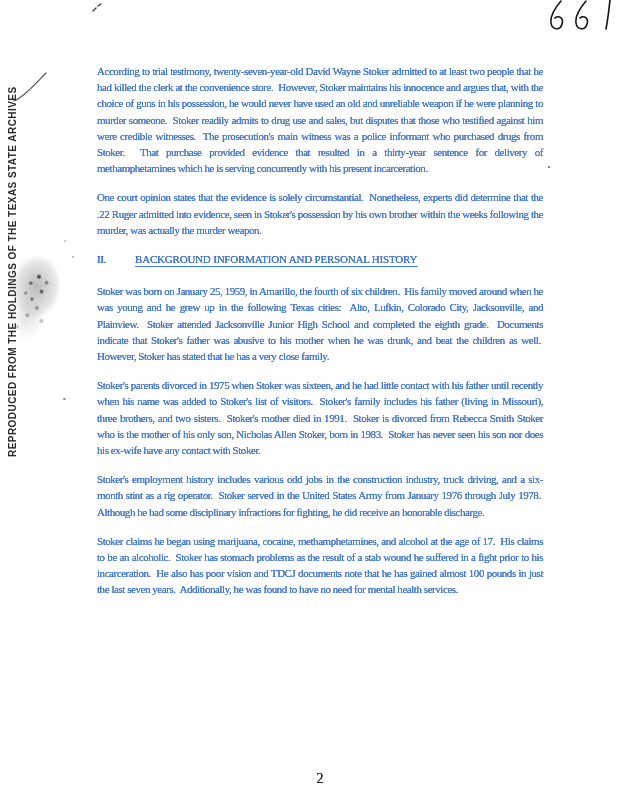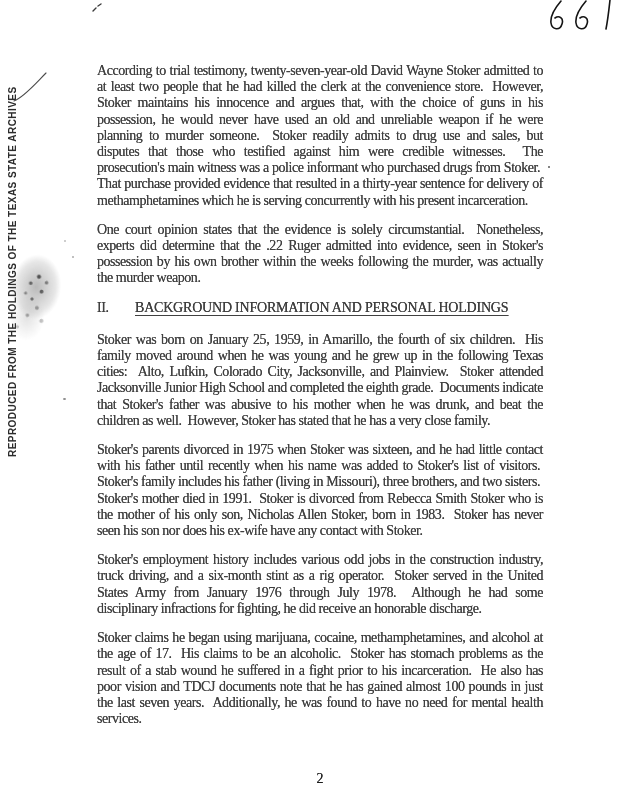--- a/index.html
+++ b/index.html
@@ -12,22 +12,22 @@
   }
   .sheet {
     position:absolute; inset:0;
     background:#ffffff;
   }
 
   
   .content {
     position:absolute;
     left:97px; top:63px; width:446px;
-    color:#404040;
-    font-size:14px;
+    color:#3b82f6;
+    font-size:11px;
     line-height:16.2px;
     letter-spacing:-0.45px;
     text-align:justify;
   }
   .content p { margin:0 0 13px 0; text-shadow:0 0 .45px rgba(20,20,20,.75); }
   .sec-heading {
     display:flex;
     margin:2px 0 16px 0;
     font-weight:normal;
     text-shadow:0 0 .5px rgba(0,0,0,.8);
@@ -125,21 +125,21 @@
   <div class="dot d4"></div>
 
   <div class="content">
 
     <p>According to trial testimony, twenty-seven-year-old David Wayne Stoker admitted to at least two people that he had killed the clerk at the convenience store.&nbsp; However, Stoker maintains his innocence and argues that, with the choice of guns in his possession, he would never have used an old and unreliable weapon if he were planning to murder someone.&nbsp; Stoker readily admits to drug use and sales, but disputes that those who testified against him were credible witnesses.&nbsp; The prosecution's main witness was a police informant who purchased drugs from Stoker.&nbsp; That purchase provided evidence that resulted in a thirty-year sentence for delivery of methamphetamines which he is serving concurrently with his present incarceration.</p>
 
     <p>One court opinion states that the evidence is solely circumstantial.&nbsp; Nonetheless, experts did determine that the .22 Ruger admitted into evidence, seen in Stoker's possession by his own brother within the weeks following the murder, was actually the murder weapon.</p>
 
     <div class="sec-heading">
       <span class="sec-num">II.</span>
-      <span class="sec-title">BACKGROUND INFORMATION AND PERSONAL HOLDINGS</span>
+      <span class="sec-title">BACKGROUND INFORMATION AND PERSONAL HISTORY</span>
     </div>
 
     <p>Stoker was born on January 25, 1959, in Amarillo, the fourth of six children.&nbsp; His family moved around when he was young and he grew up in the following Texas cities:&nbsp; Alto, Lufkin, Colorado City, Jacksonville, and Plainview.&nbsp; Stoker attended Jacksonville Junior High School and completed the eighth grade.&nbsp; Documents indicate that Stoker's father was abusive to his mother when he was drunk, and beat the children as well.&nbsp; However, Stoker has stated that he has a very close family.</p>
 
     <p>Stoker's parents divorced in 1975 when Stoker was sixteen, and he had little contact with his father until recently when his name was added to Stoker's list of visitors.&nbsp; Stoker's family includes his father (living in Missouri), three brothers, and two sisters.&nbsp; Stoker's mother died in 1991.&nbsp; Stoker is divorced from Rebecca Smith Stoker who is the mother of his only son, Nicholas Allen Stoker, born in 1983.&nbsp; Stoker has never seen his son nor does his ex-wife have any contact with Stoker.</p>
 
     <p>Stoker's employment history includes various odd jobs in the construction industry, truck driving, and a six-month stint as a rig operator.&nbsp; Stoker served in the United States Army from January 1976 through July 1978.&nbsp; Although he had some disciplinary infractions for fighting, he did receive an honorable discharge.</p>
 
     <p>Stoker claims he began using marijuana, cocaine, methamphetamines, and alcohol at the age of 17.&nbsp; His claims to be an alcoholic.&nbsp; Stoker has stomach problems as the result of a stab wound he suffered in a fight prior to his incarceration.&nbsp; He also has poor vision and TDCJ documents note that he has gained almost 100 pounds in just the last seven years.&nbsp; Additionally, he was found to have no need for mental health services.</p>
 

